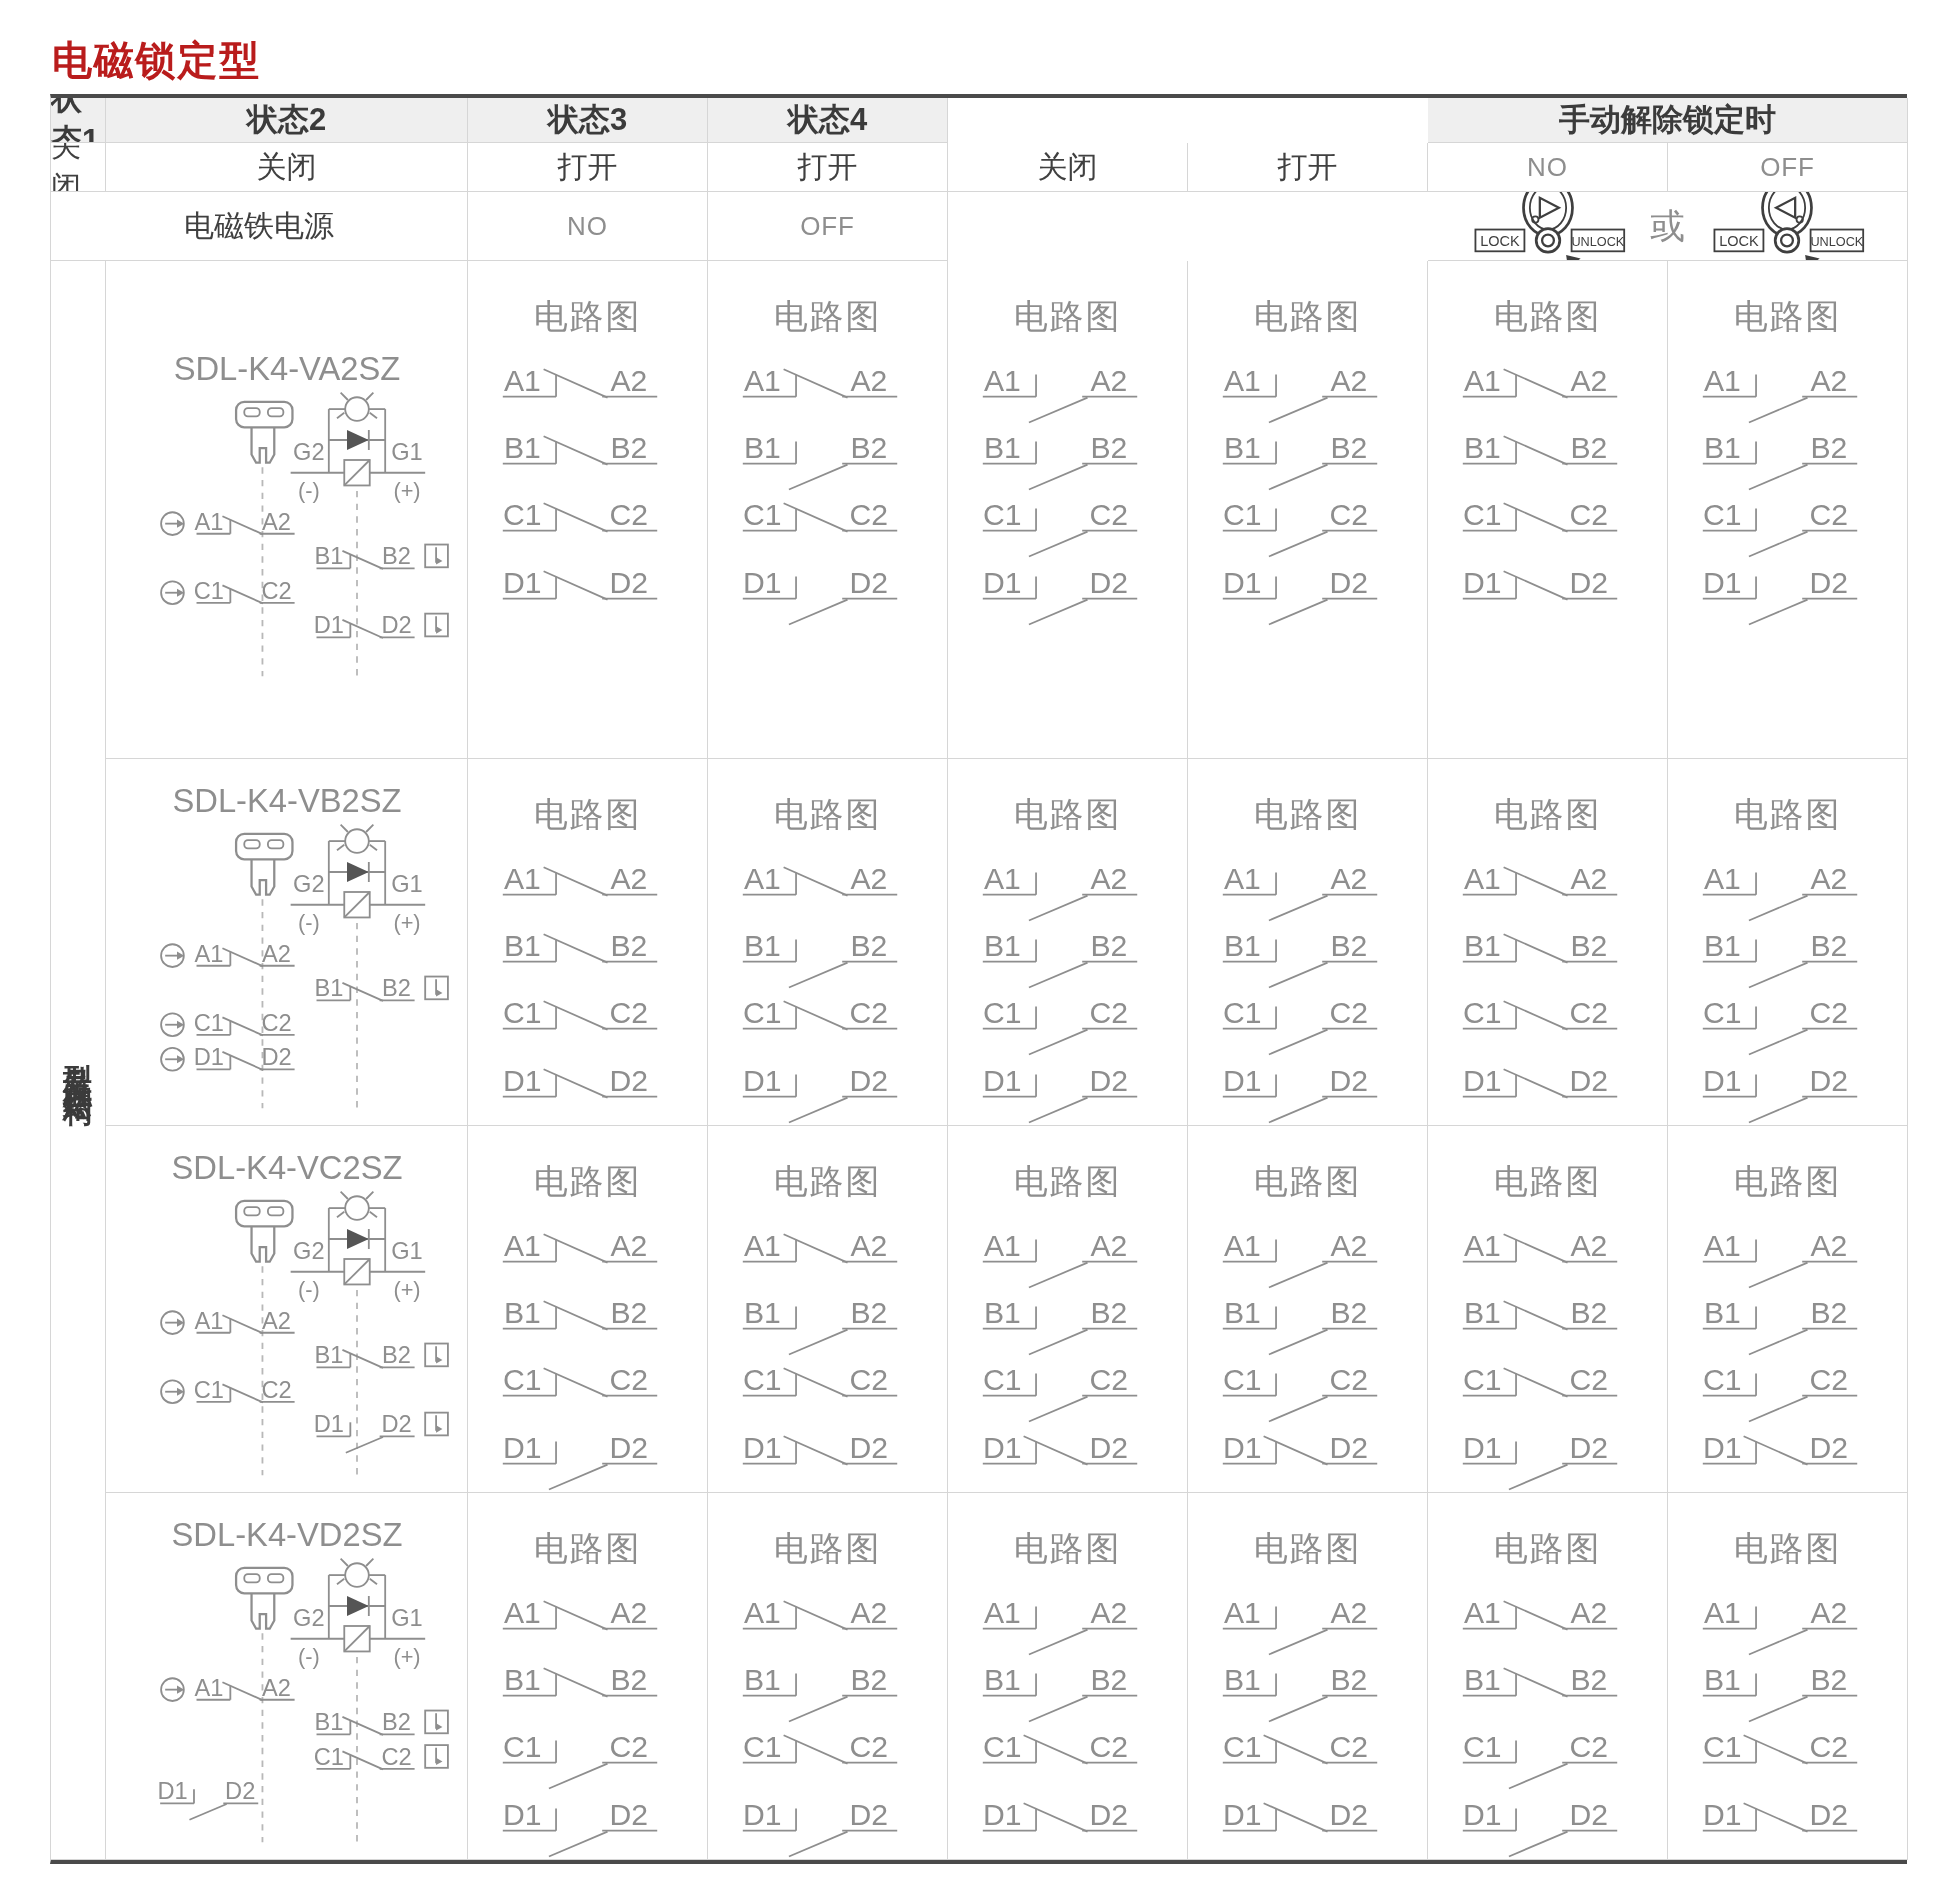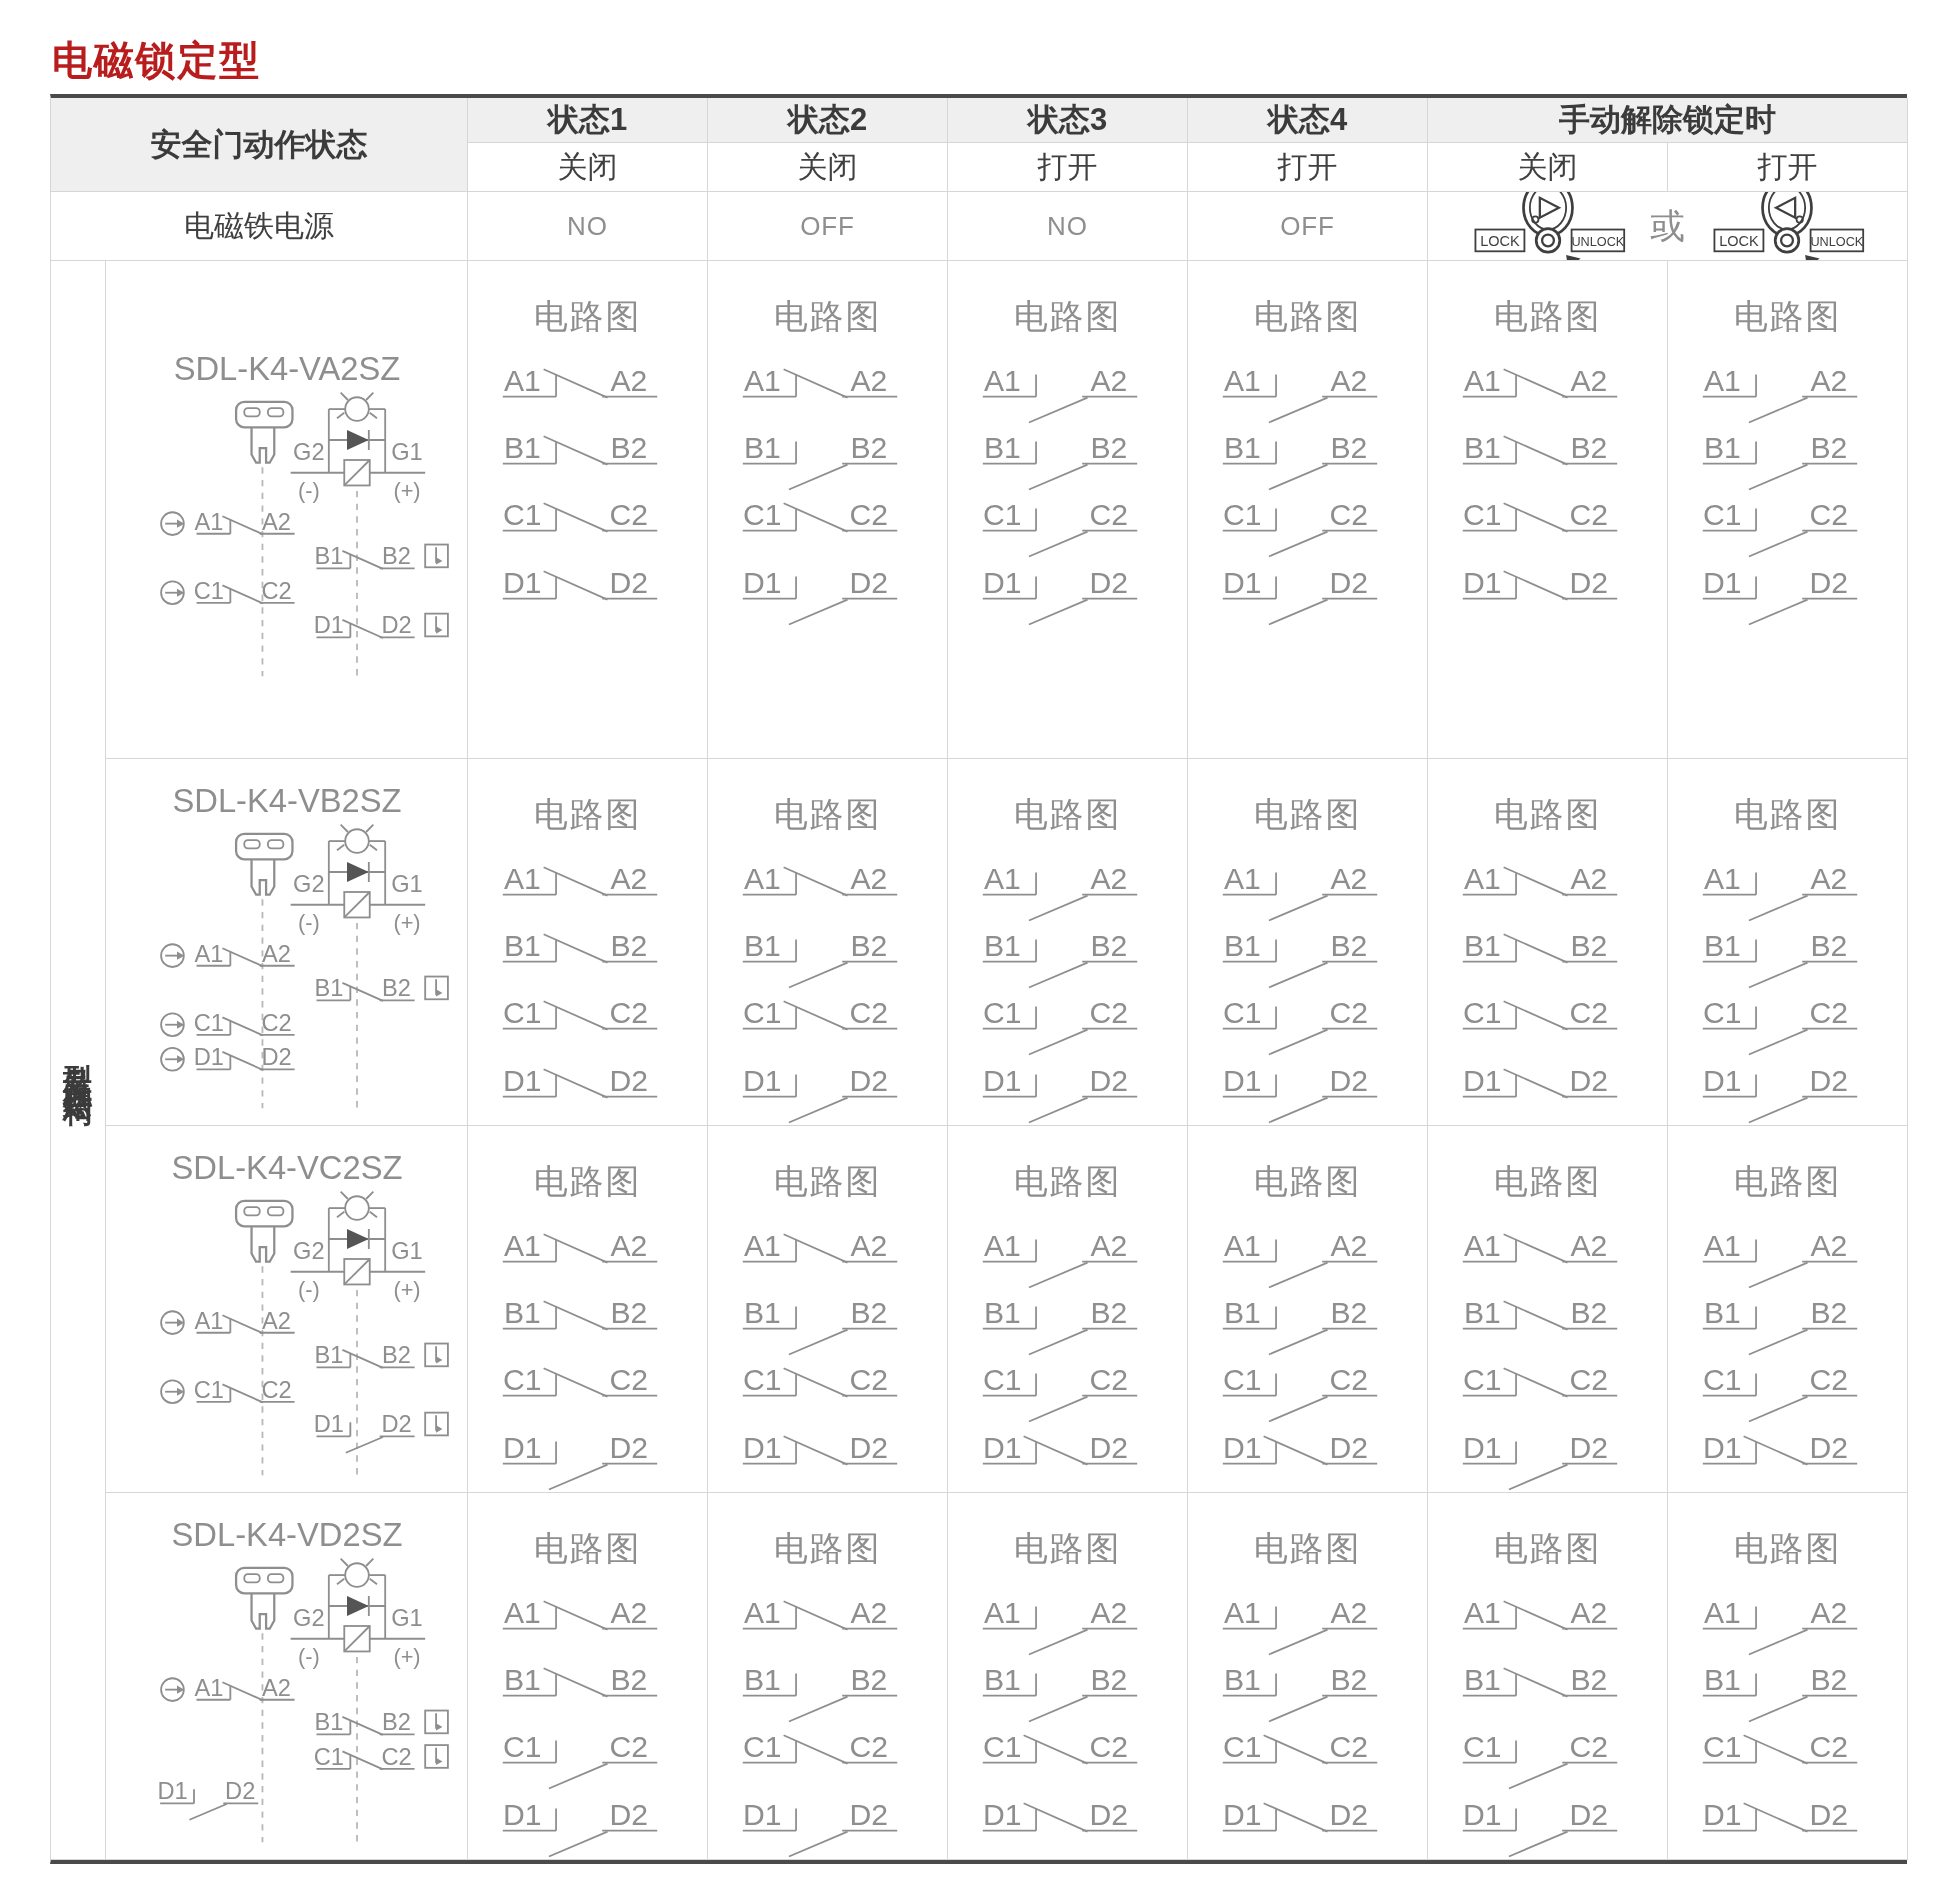--- a/index.html
+++ b/index.html
@@ -44,23 +44,20 @@
   .or-txt{font-size:35px;color:#8e8e8e;}
   .model-cell{padding:0;}
 </style>
 </head>
 <body>
 
 <div class="page-title" style="color: #b91c1c;">电磁锁定型</div>
 
 <div class="tbl">
 
-  <div class="cell gray door-action">
-    <span class="hdr-txt">安全门动作状态</span>
-  </div>
   <div class="cell gray">
       <span class="hdr-txt">状态1</span>
     </div>
   <div class="cell gray">
       <span class="hdr-txt">状态2</span>
     </div>
   <div class="cell gray">
       <span class="hdr-txt">状态3</span>
     </div>
   <div class="cell gray">

